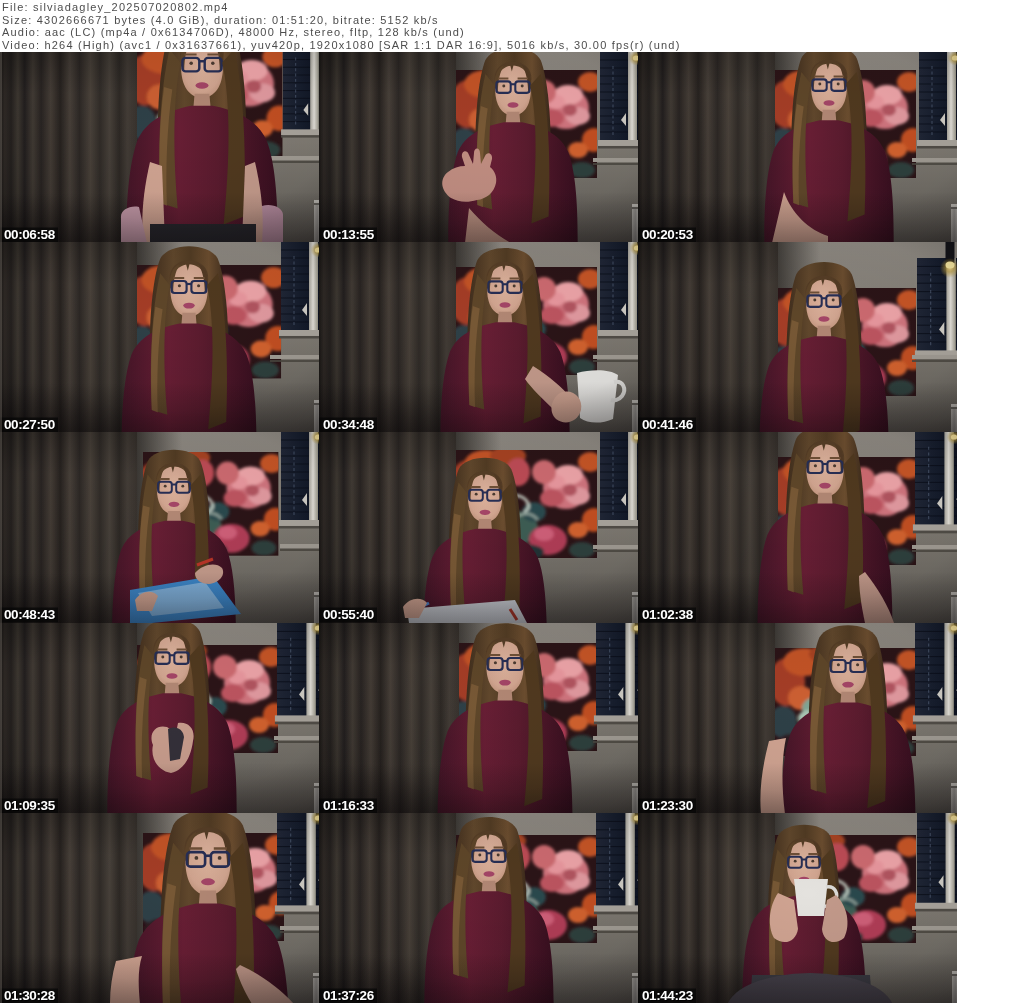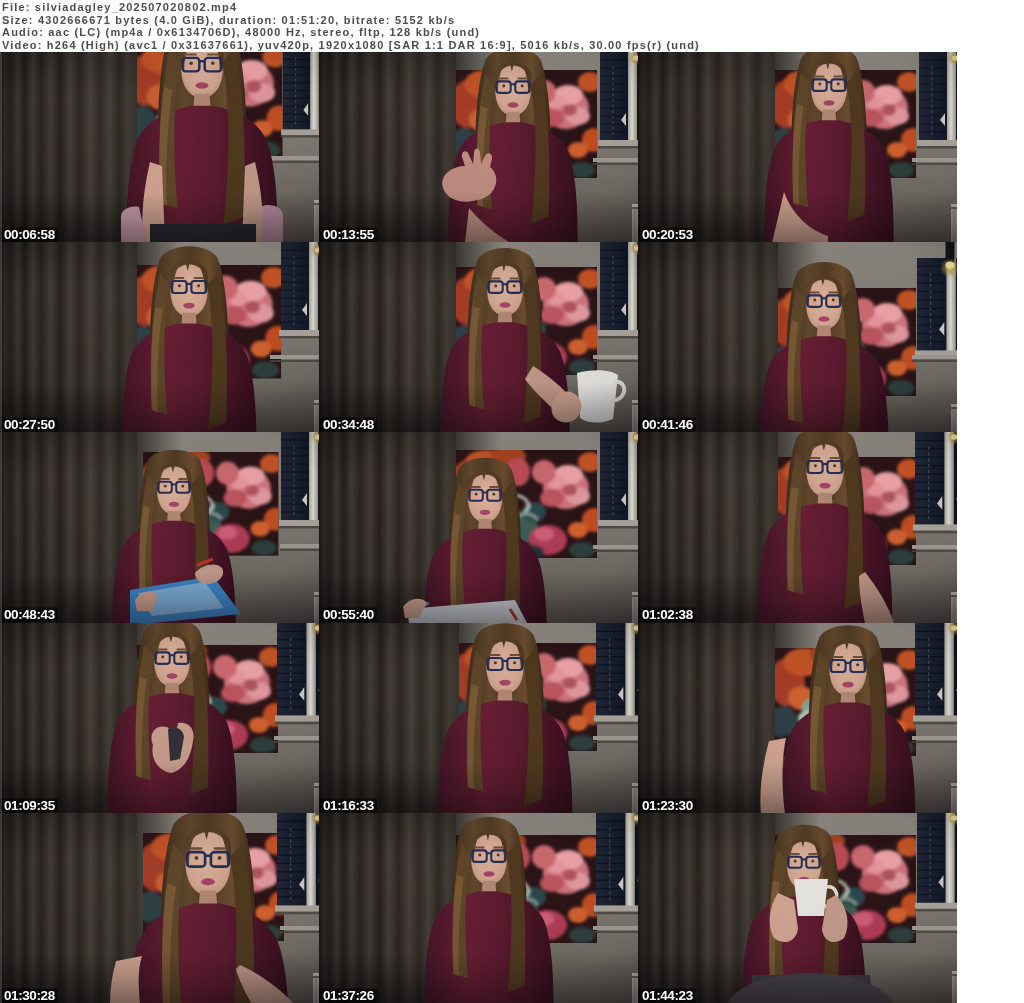--- a/index.html
+++ b/index.html
@@ -1,15 +1,15 @@
 <!DOCTYPE html>
 <html><head><meta charset="utf-8"><style>
 * { margin:0; padding:0; box-sizing:border-box; }
 html,body { width:1024px; background:#fff; font-family:"Liberation Sans",sans-serif; }
-#hdr { height:52px; padding:1px 0 0 2px; font-size:11px; font-weight:bold; color:#4d4d4d; line-height:12.7px; letter-spacing:1.2px; white-space:nowrap; }
+#hdr { height:52px; padding:1px 0 0 2px; font-size:11px; font-weight:normal; color:#4d4d4d; line-height:12.7px; letter-spacing:1.2px; white-space:nowrap; }
 #grid { width:1024px; height:951px; display:flex; flex-wrap:wrap; }
 .cell { position:relative; width:319px; height:190.2px; overflow:hidden; background:#fca5a5; }
 .cell svg { display:block; filter:blur(0.55px); }
 .edge { position:absolute; left:0; top:0; width:2px; height:100%; background:#8a8078; opacity:0.35; }
 </style></head><body>
 <div id="hdr">File: silviadagley_202507020802.mp4<br>Size: 4302666671 bytes (4.0 GiB), duration: 01:51:20, bitrate: 5152 kb/s<br>Audio: aac (LC) (mp4a / 0x6134706D), 48000 Hz, stereo, fltp, 128 kb/s (und)<br>Video: h264 (High) (avc1 / 0x31637661), yuv420p, 1920x1080 [SAR 1:1 DAR 16:9], 5016 kb/s, 30.00 fps(r) (und)</div>
 
 <svg width="0" height="0" style="position:absolute">
 <defs>
 <filter id="fblur" x="-8%" y="-8%" width="116%" height="116%">

